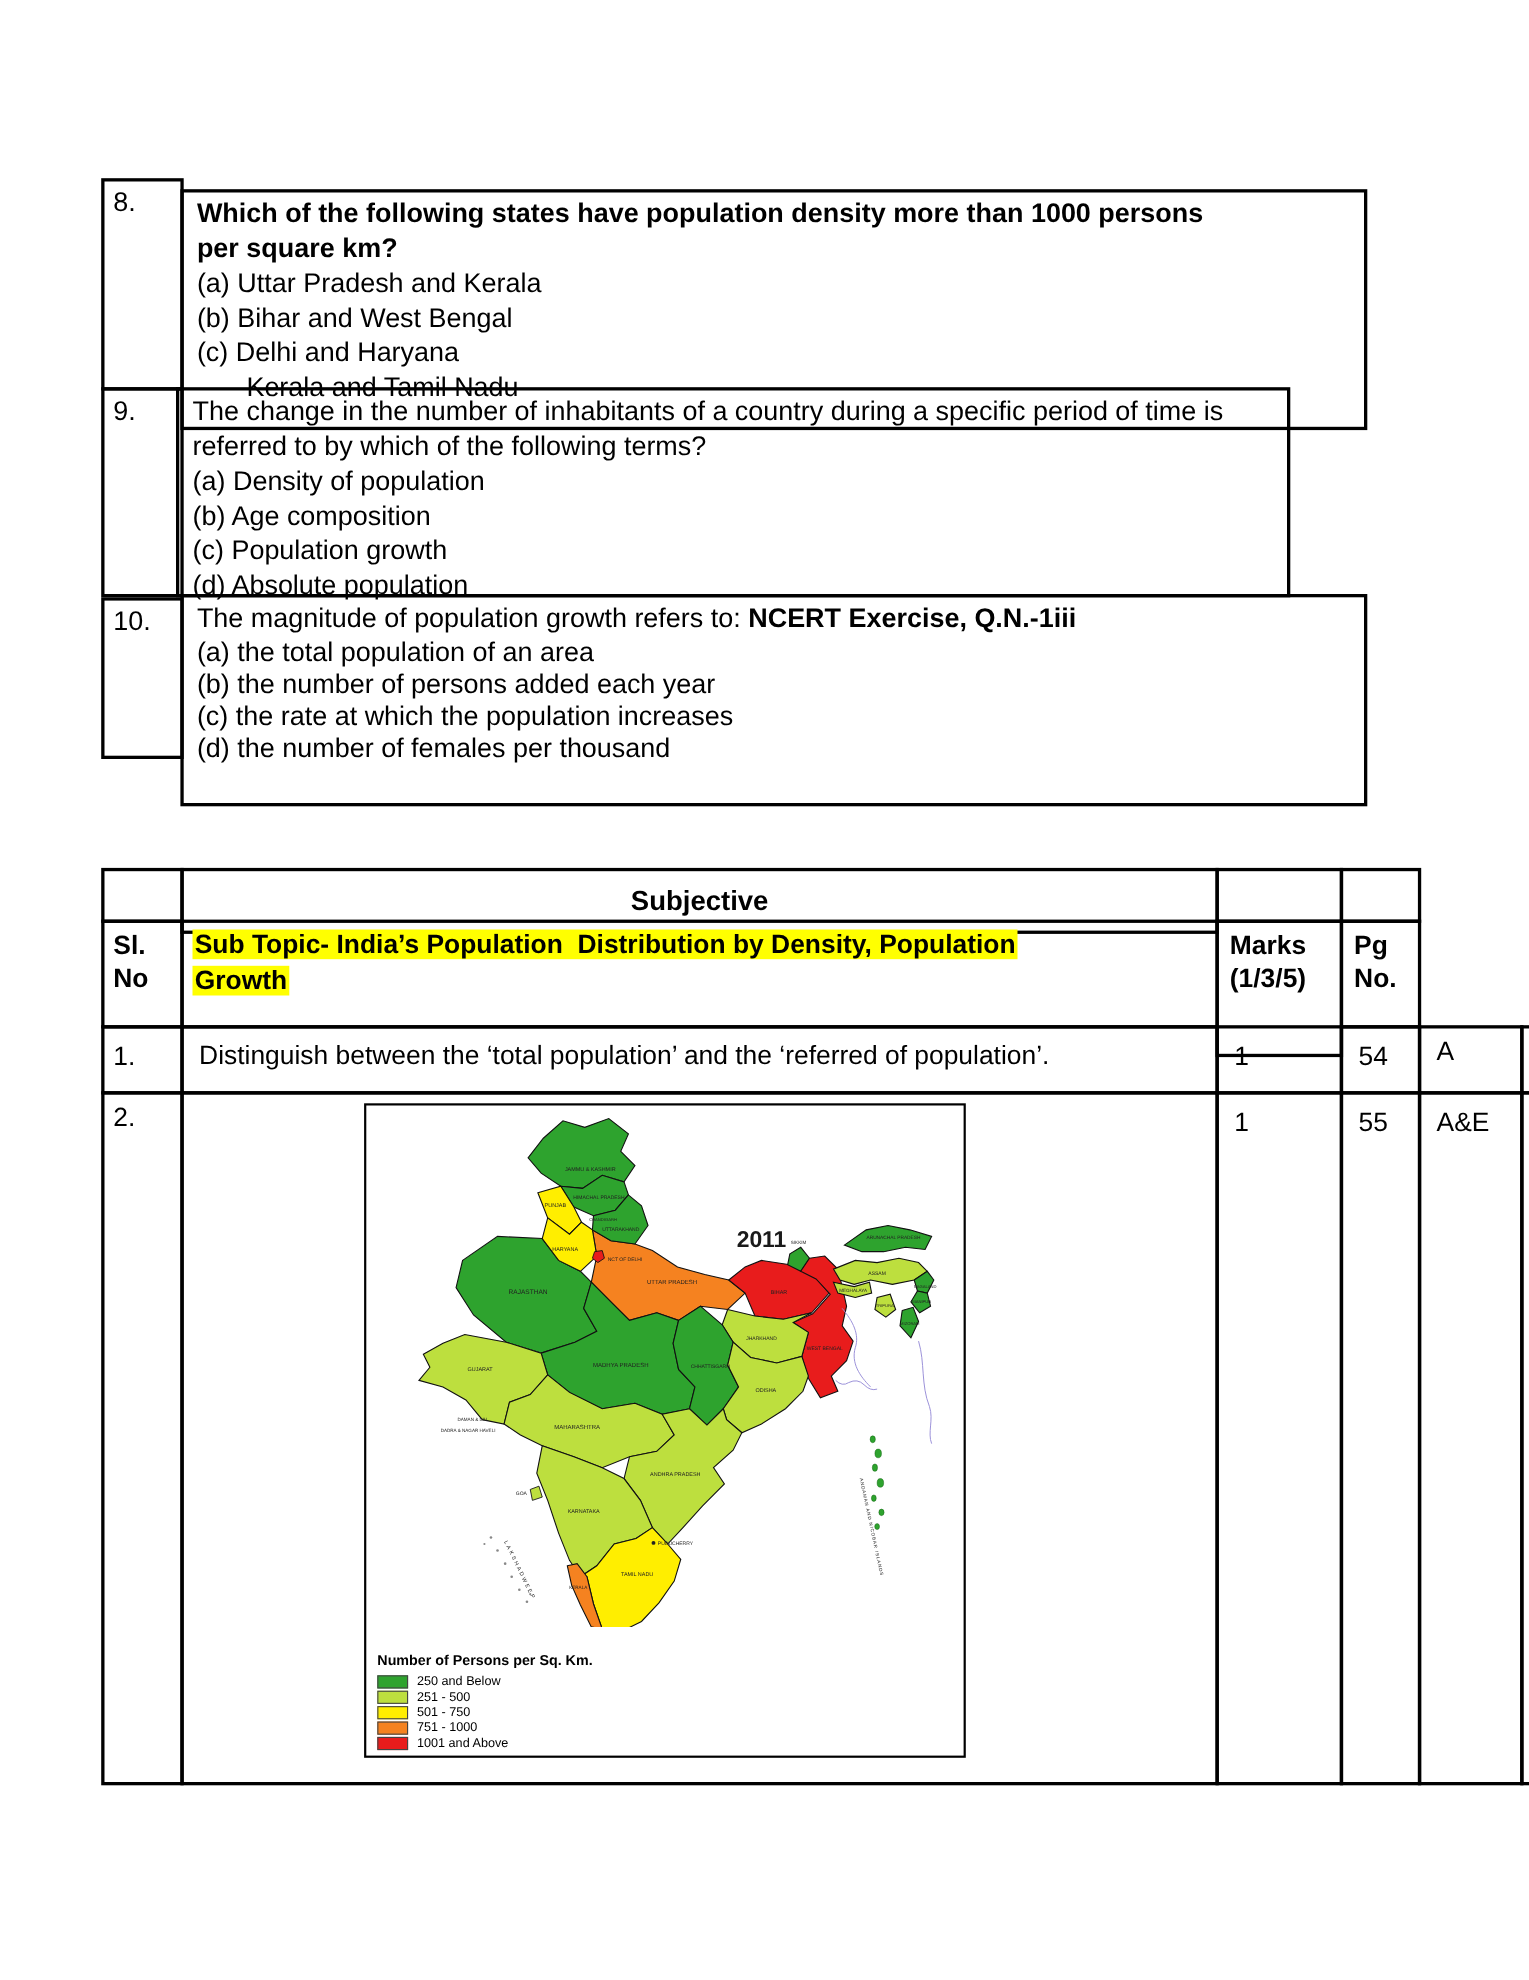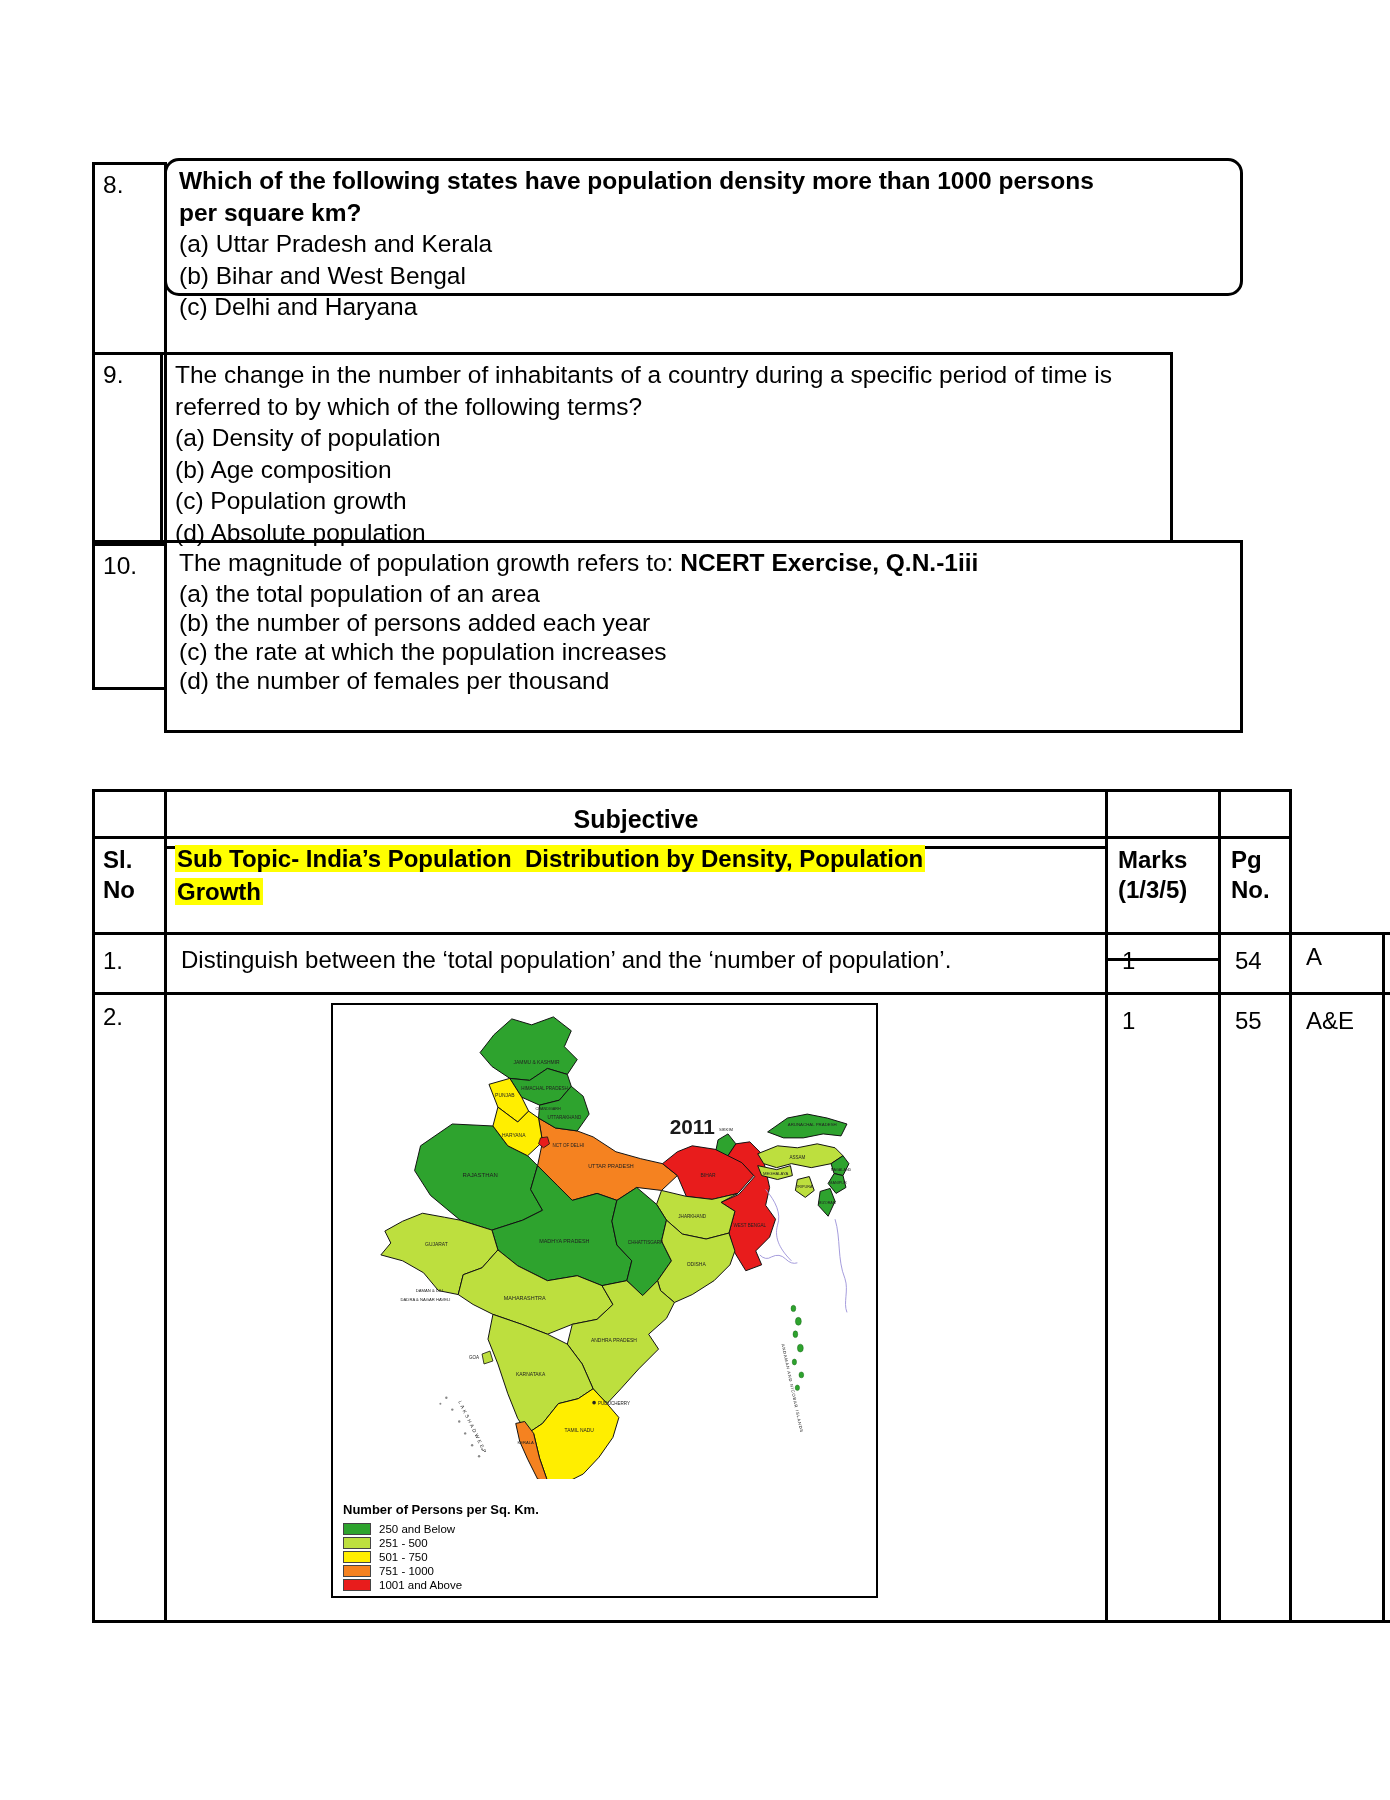--- a/index.html
+++ b/index.html
@@ -24,26 +24,27 @@
   .legend-item{display:flex;align-items:center;height:14px;margin-bottom:0;}
   .sw{display:inline-block;width:26px;height:10px;border:1px solid #444;margin-right:8px;}
   .legend-item span:last-child{font-size:11.5px;}
   svg text{font-family:"Liberation Sans", sans-serif;}
   .stlbl{fill:#222;}
 </style>
 </head>
 <body>
 
 <div class="cell numcol" style="left:92px;top:162px;width:75px;height:193px;"><span>8.</span></div>
-<div class="cell t1txt" style="left:164px;top:158px;width:1079px;height:138px;border-radius:15px;">
+<div class="cell t1txt" style="left:164px;top:172px;width:1079px;height:219px;">
   <div class="bold">Which of the following states have population density more than 1000 persons</div>
   <div class="bold">per square km?</div>
   <div>(a) Uttar Pradesh and Kerala</div>
   <div>(b) Bihar and West Bengal</div>
   <div>(c) Delhi and Haryana</div>
+  <div class="cont">Kerala and Tamil Nadu</div>
 </div>
 
 <div class="cell numcol" style="left:92px;top:352px;width:75px;height:191px;"><span>9.</span></div>
 <div class="cell t1txt" style="left:160px;top:352px;width:1013px;height:191px;">
   <div>The change in the number of inhabitants of a country during a specific period of time is</div>
   <div>referred to by which of the following terms?</div>
   <div>(a) Density of population</div>
   <div>(b) Age composition</div>
   <div>(c) Population growth</div>
   <div>(d) Absolute population</div>
@@ -80,21 +81,21 @@
 <div class="cell hdr" style="left:1105px;top:836px;width:116px;height:125px;">
   <div>Marks</div>
   <div>(1/3/5)</div>
 </div>
 <div class="cell hdr" style="left:1218px;top:836px;width:74px;height:99px;">
   <div>Pg</div>
   <div>No.</div>
 </div>
 
 <div class="cell val" style="left:92px;top:932px;width:75px;height:63px;padding-left:8px;"><span>1.</span></div>
-<div class="cell rowtxt" style="left:164px;top:932px;width:944px;height:63px;"><span>Distinguish between the ‘total population’ and the ‘number of population’.</span></div>
+<div class="cell rowtxt" style="left:164px;top:932px;width:944px;height:63px;"><span>Distinguish between the ‘total population’ and the ‘referred of population’.</span></div>
 <div class="cell val" style="left:1105px;top:932px;width:116px;height:63px;"><span>1</span></div>
 <div class="cell val" style="left:1218px;top:932px;width:74px;height:63px;"><span>54</span></div>
 <div class="cell val" style="left:1289px;top:932px;width:96px;height:63px;padding-top:8px;"><span>A</span></div>
 <div class="cell" style="left:1382px;top:932px;width:16px;height:63px;"></div>
 
 <div class="cell val" style="left:92px;top:992px;width:75px;height:631px;padding-left:8px;padding-top:8px;"><span>2.</span></div>
 <div class="cell" style="left:164px;top:992px;width:944px;height:631px;"></div>
 <div class="cell val" style="left:1105px;top:992px;width:116px;height:631px;"><span>1</span></div>
 <div class="cell val" style="left:1218px;top:992px;width:74px;height:631px;"><span>55</span></div>
 <div class="cell val" style="left:1289px;top:992px;width:96px;height:631px;"><span>A&amp;E</span></div>

